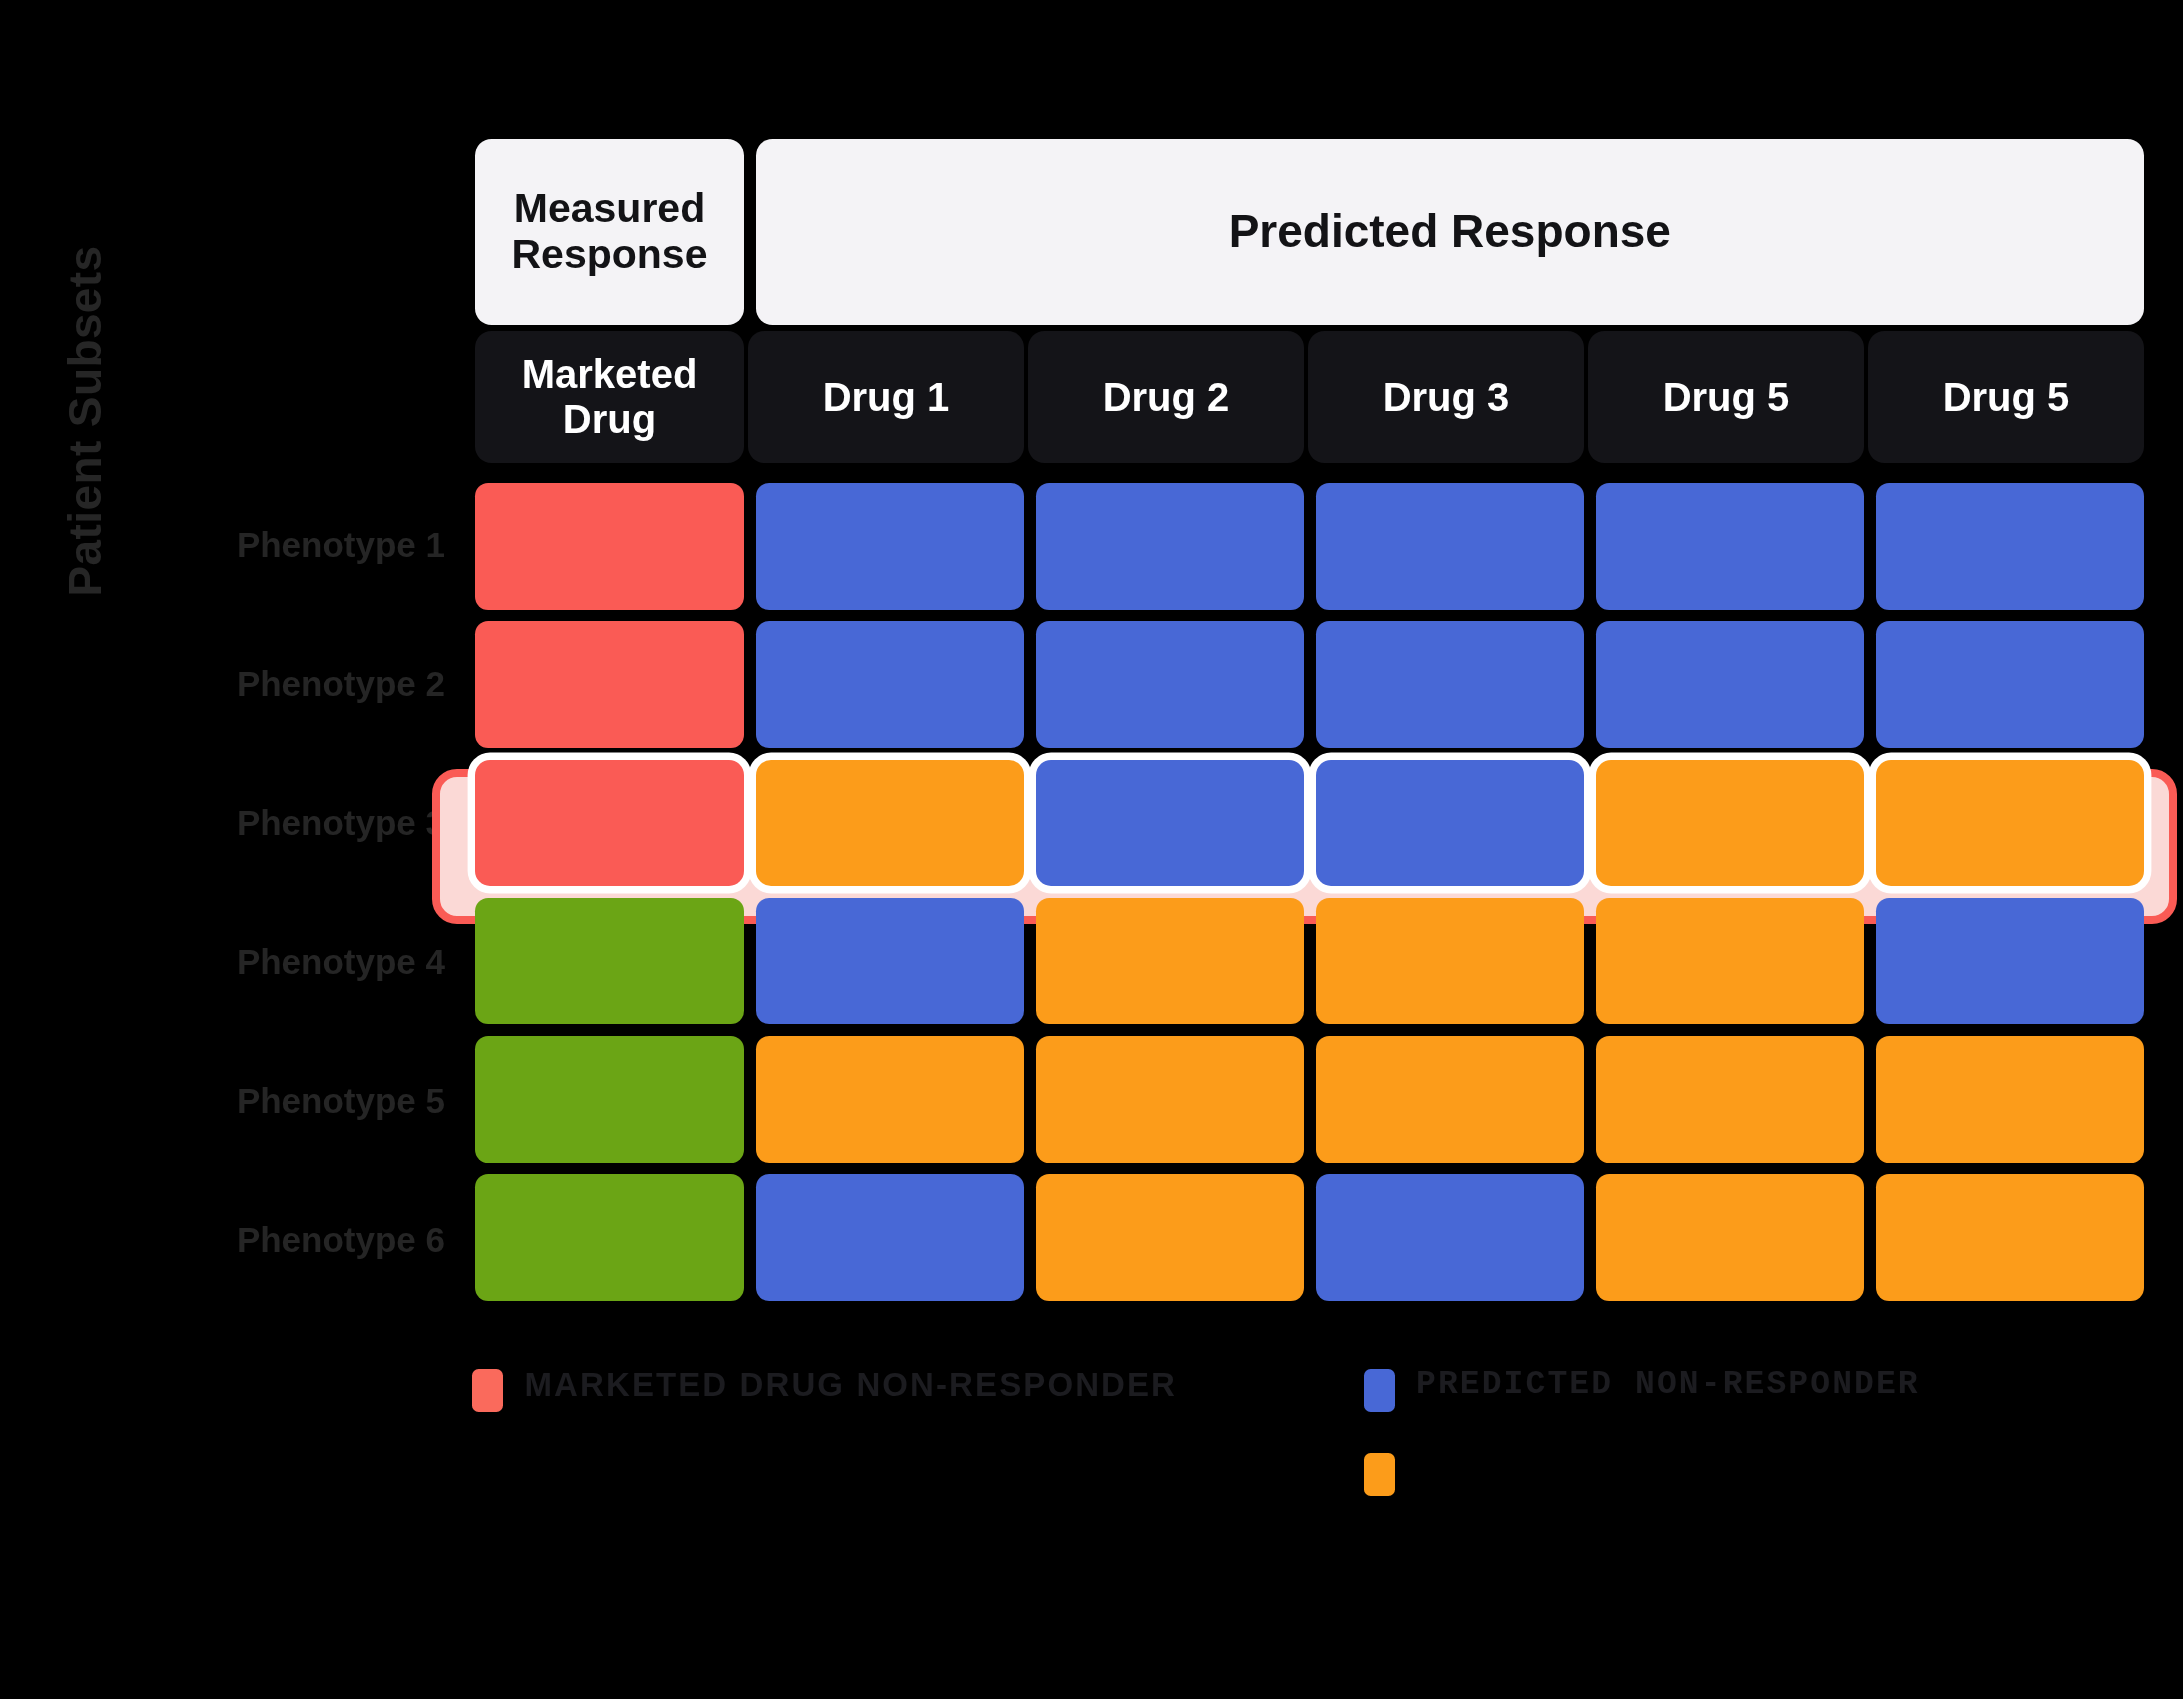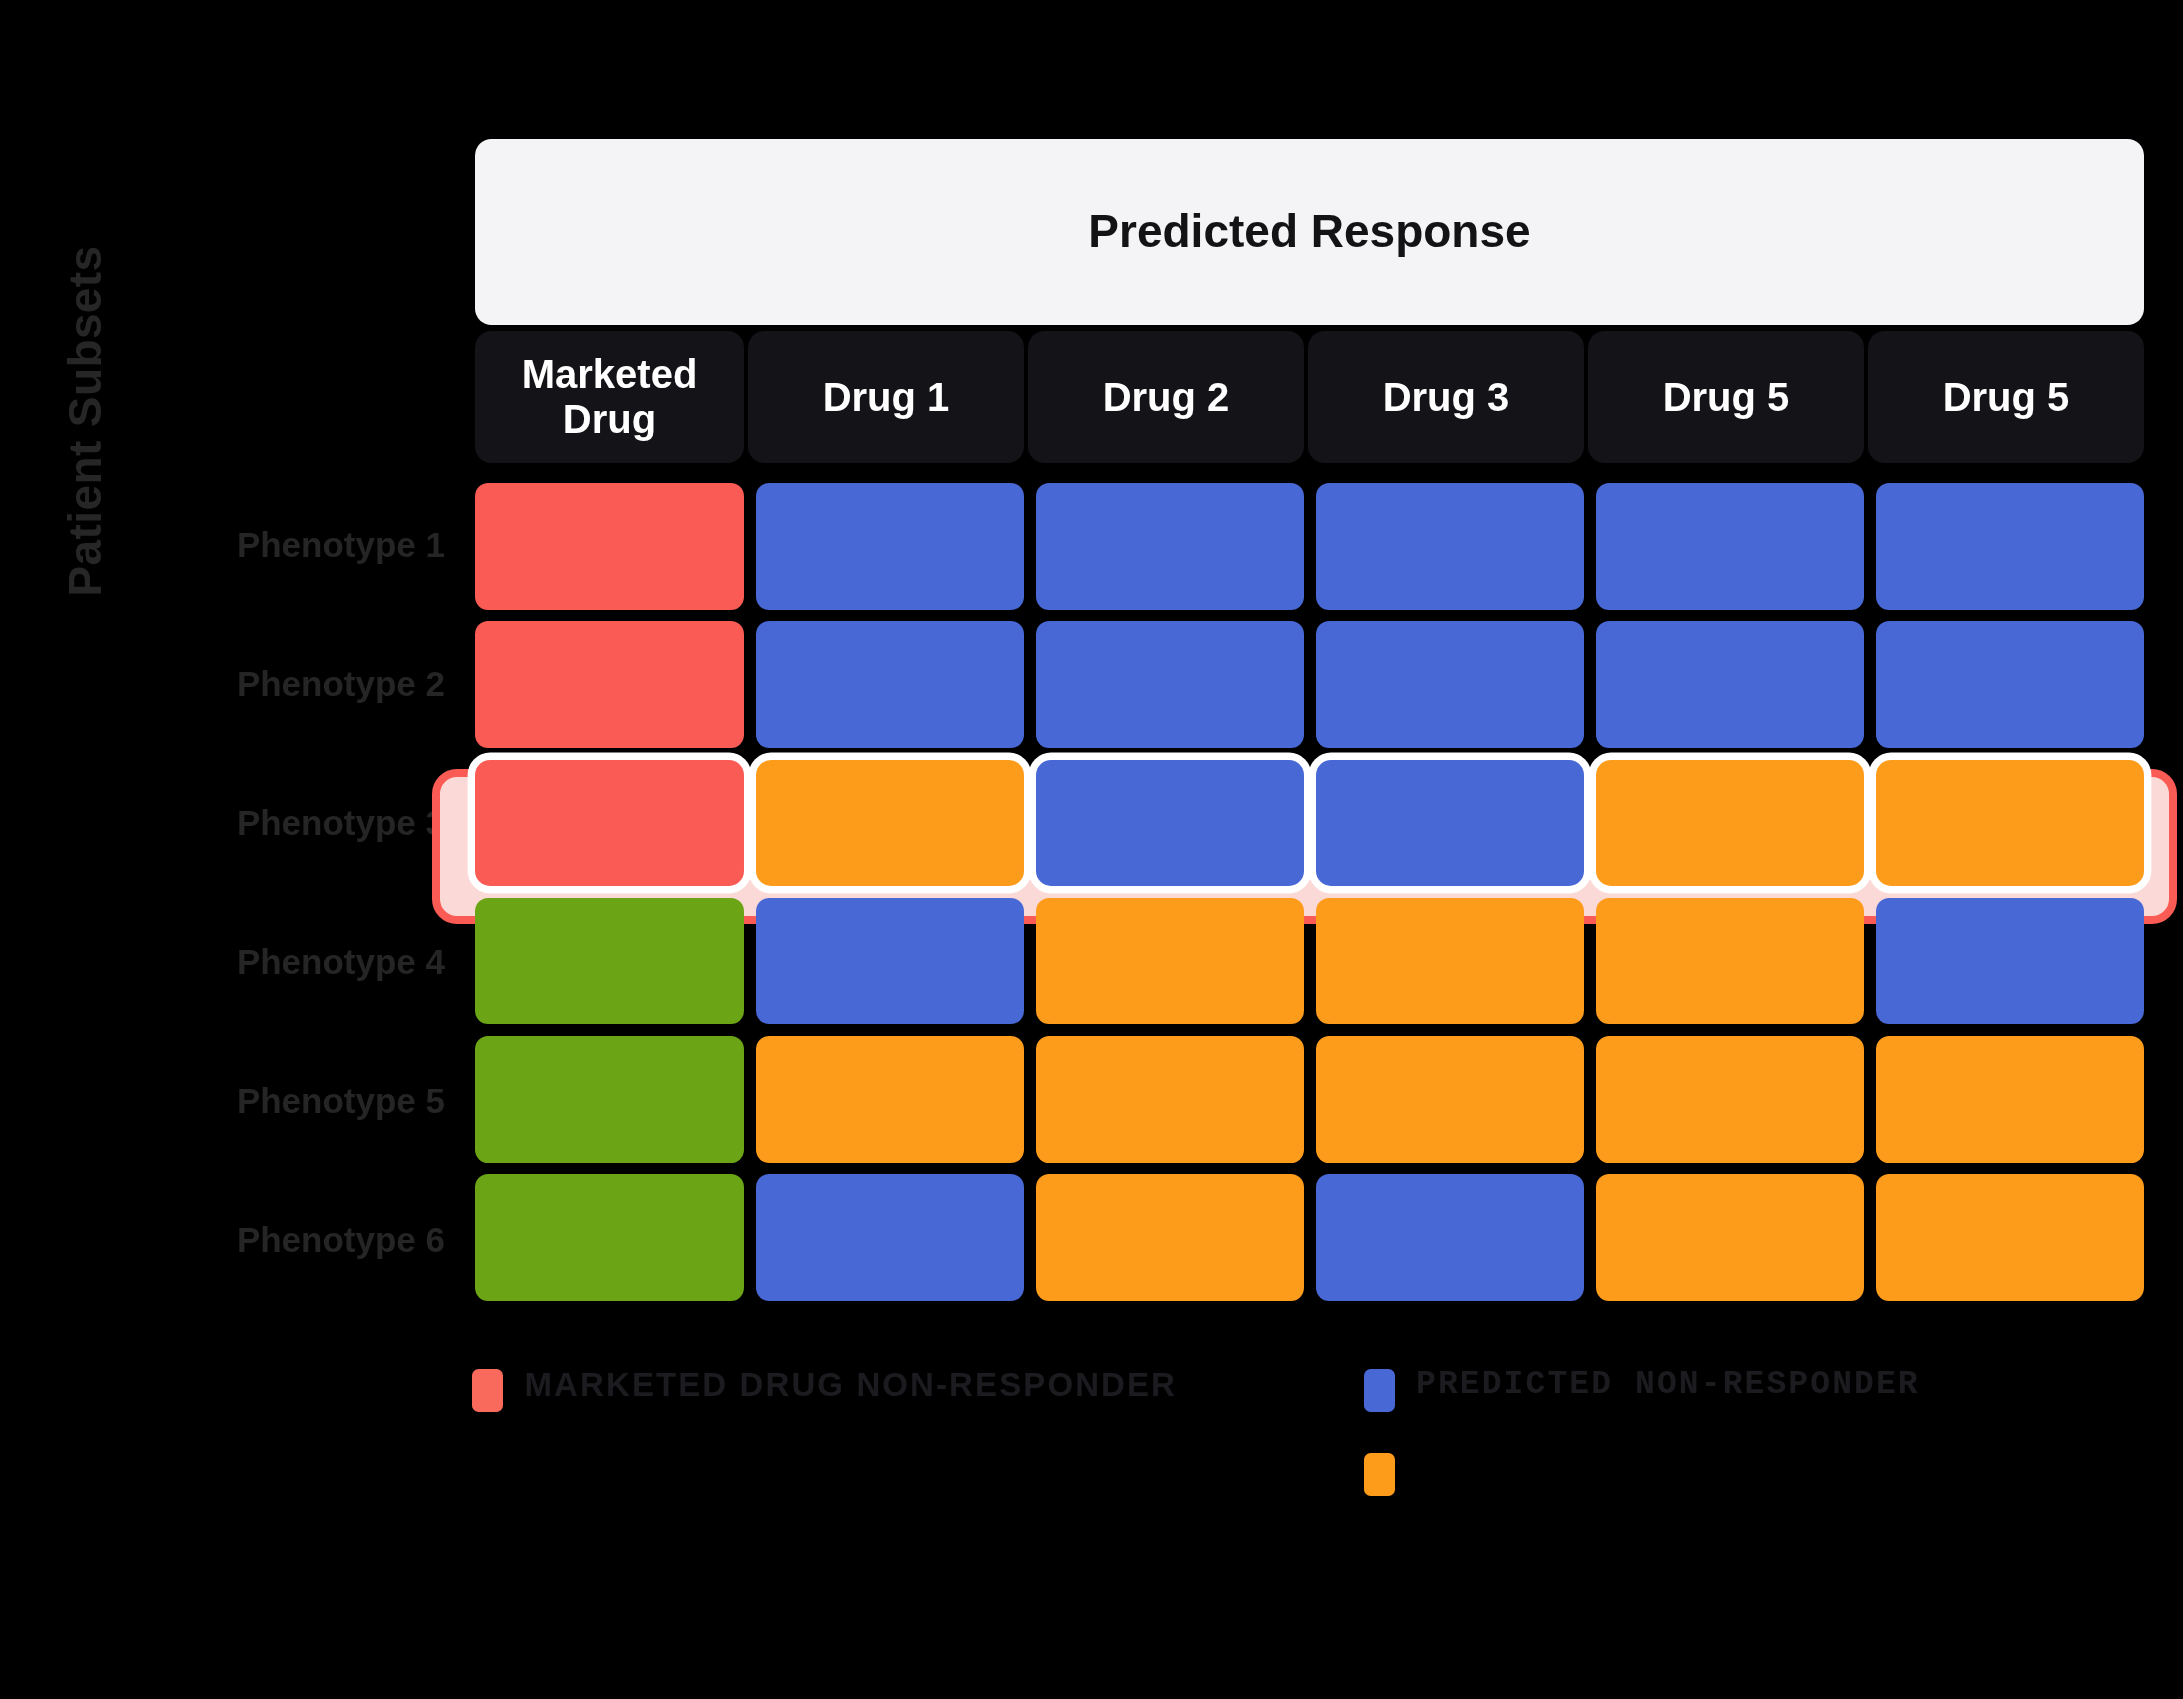--- a/index.html
+++ b/index.html
@@ -230,20 +230,21 @@
   <div id="row-labels">
     <div class="row-label">Phenotype 1</div>
     <div class="row-label">Phenotype 2</div>
     <div class="row-label">Phenotype 3</div>
     <div class="row-label">Phenotype 4</div>
     <div class="row-label">Phenotype 5</div>
     <div class="row-label">Phenotype 6</div>
   </div>
 
   <div id="banner-row">
+    <div class="banner-cell" id="banner-measured">Measured Response</div>
     <div class="banner-cell" id="banner-predicted">Predicted Response</div>
   </div>
 
   <div id="colhead-row">
     <div class="colhead-cell">Marketed Drug</div>
     <div class="colhead-cell">Drug 1</div>
     <div class="colhead-cell">Drug 2</div>
     <div class="colhead-cell">Drug 3</div>
     <div class="colhead-cell">Drug 5</div>
     <div class="colhead-cell">Drug 5</div>

